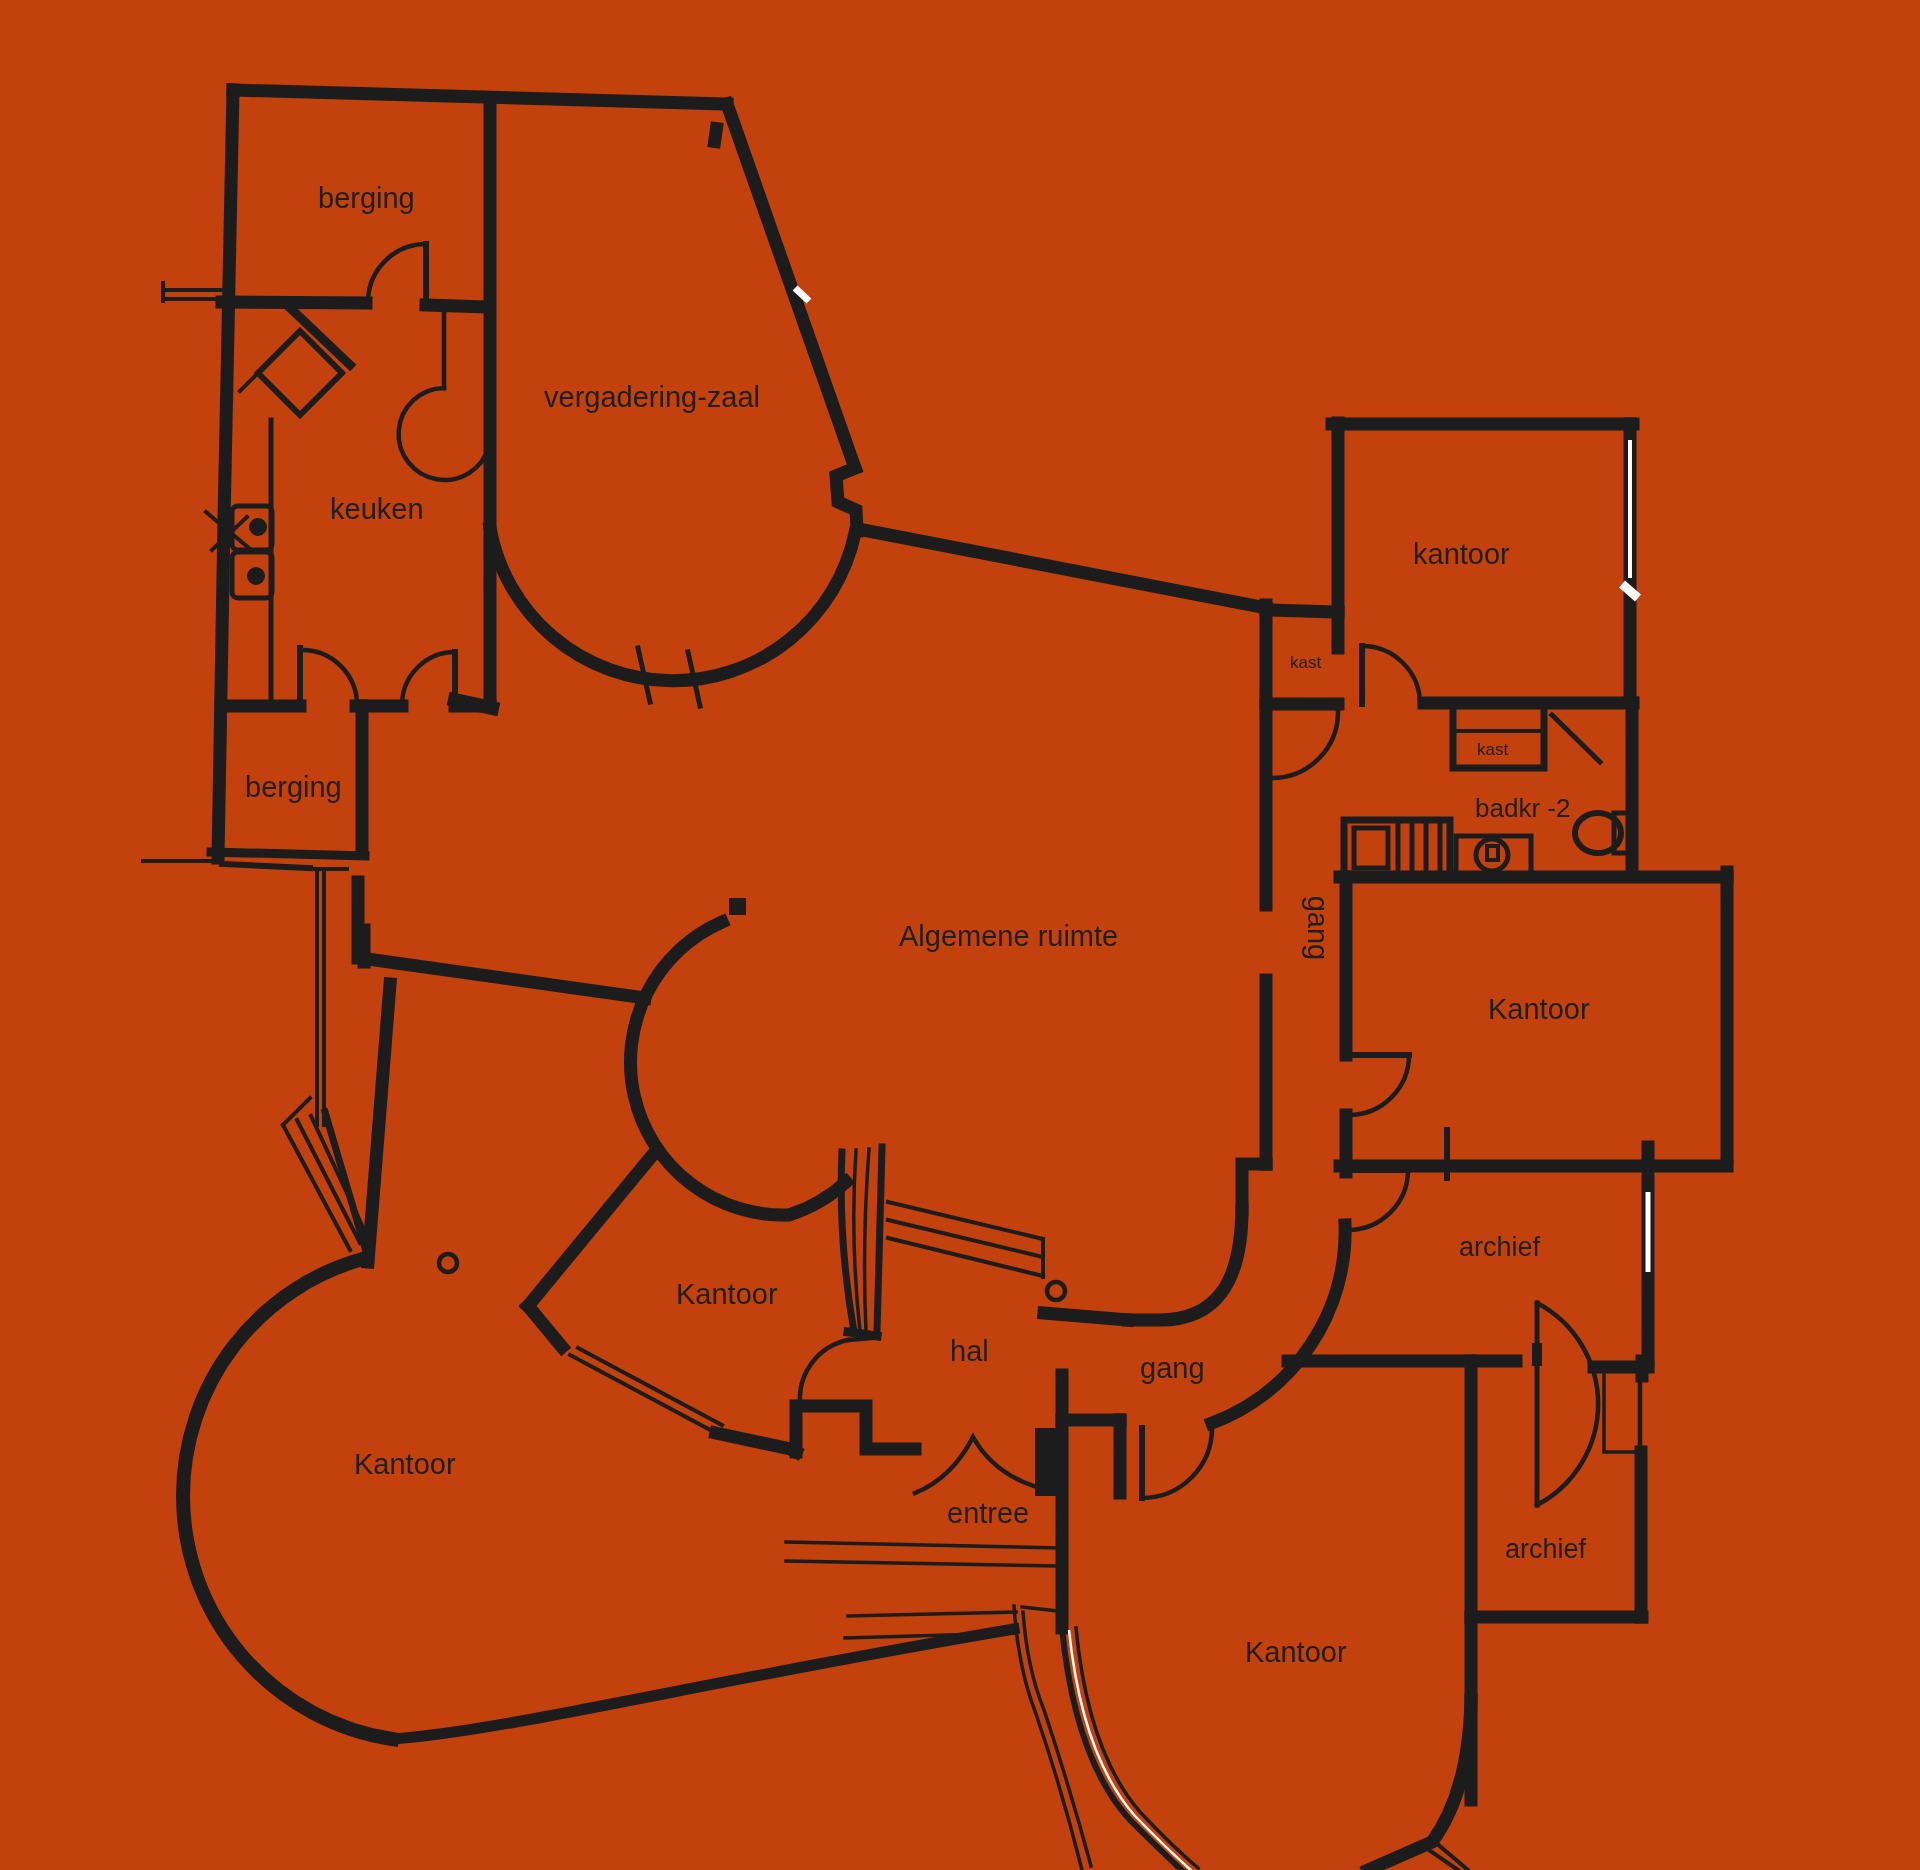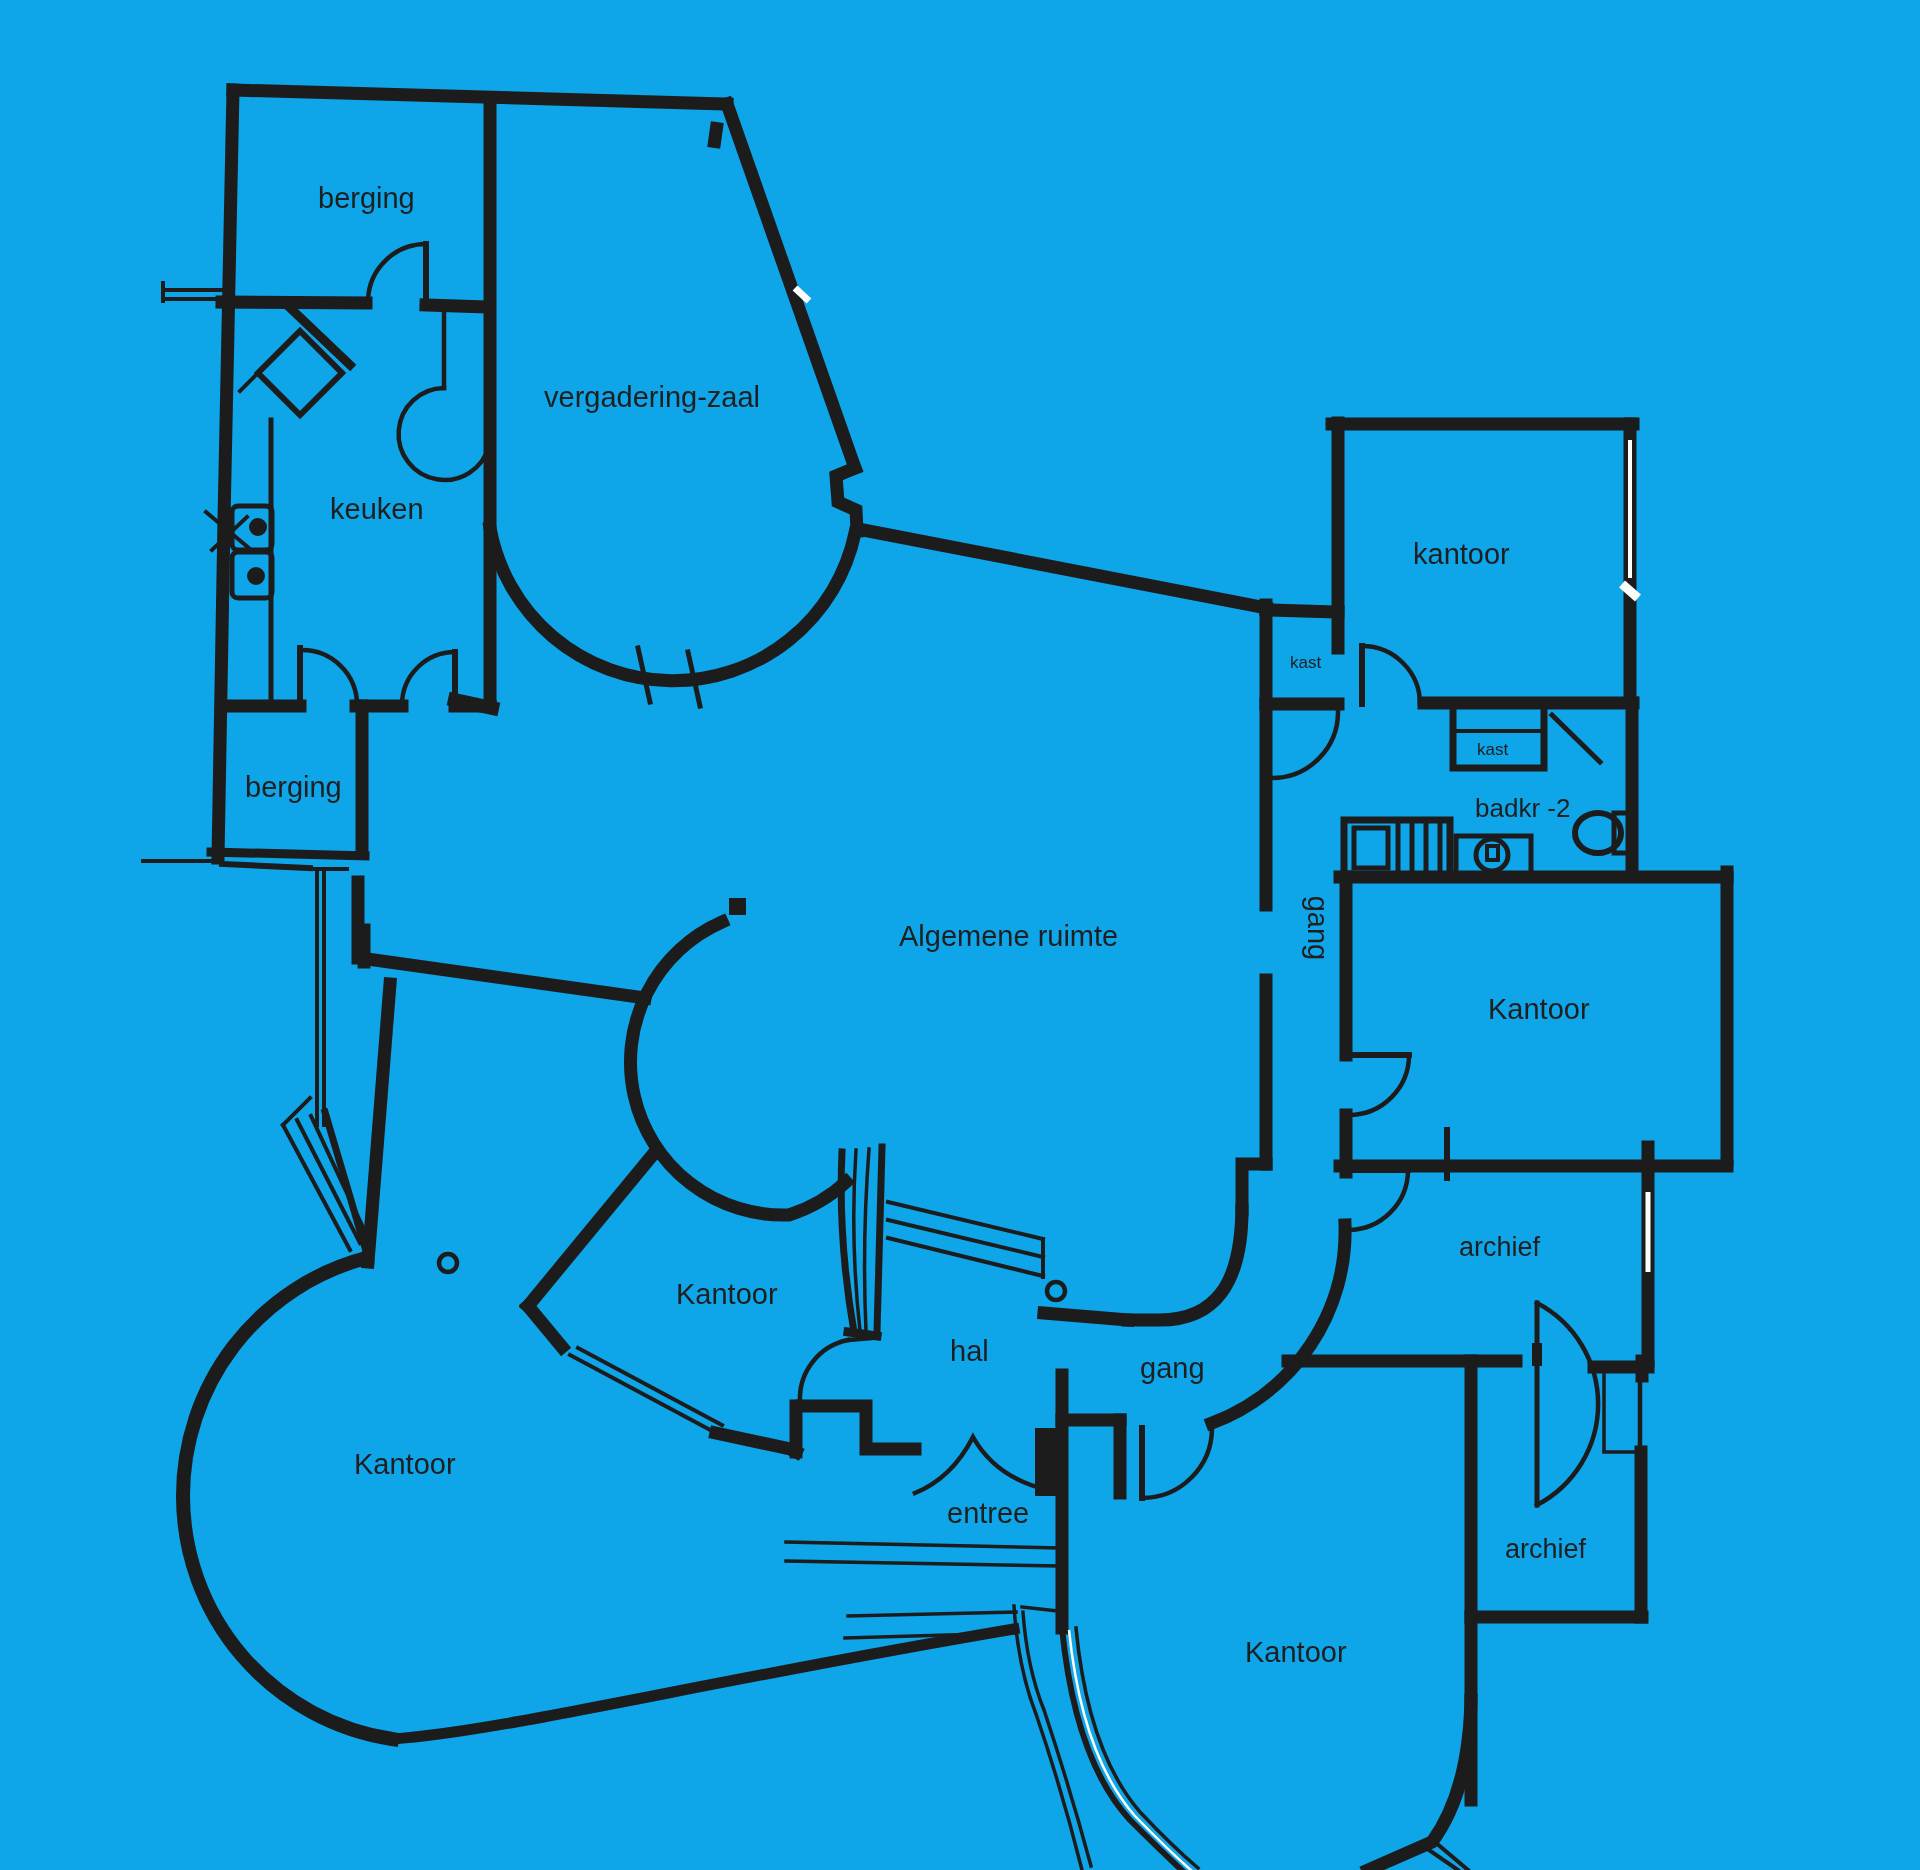--- a/index.html
+++ b/index.html
@@ -1,16 +1,16 @@
 <!DOCTYPE html>
 <html><head>
 <meta charset="utf-8">
 <style>
   html,body{margin:0;padding:0;background:#ffffff;}
-  .wrap{width:1920px;height:1870px;position:relative;background:#0ea5e9;}
+  .wrap{width:1920px;height:1870px;position:relative;background:#c2410c;}
   svg{position:absolute;left:0;top:0;}
   text{font-family:"Liberation Sans",sans-serif;fill:#1f1f1f;}
 </style>
 </head>
 <body>
 <div class="wrap">
 <svg width="1920" height="1870" viewBox="0 0 1920 1870">
 <g fill="none" stroke="#1c1c1c" stroke-linecap="square" stroke-linejoin="miter">
 
 <g stroke-width="13">

